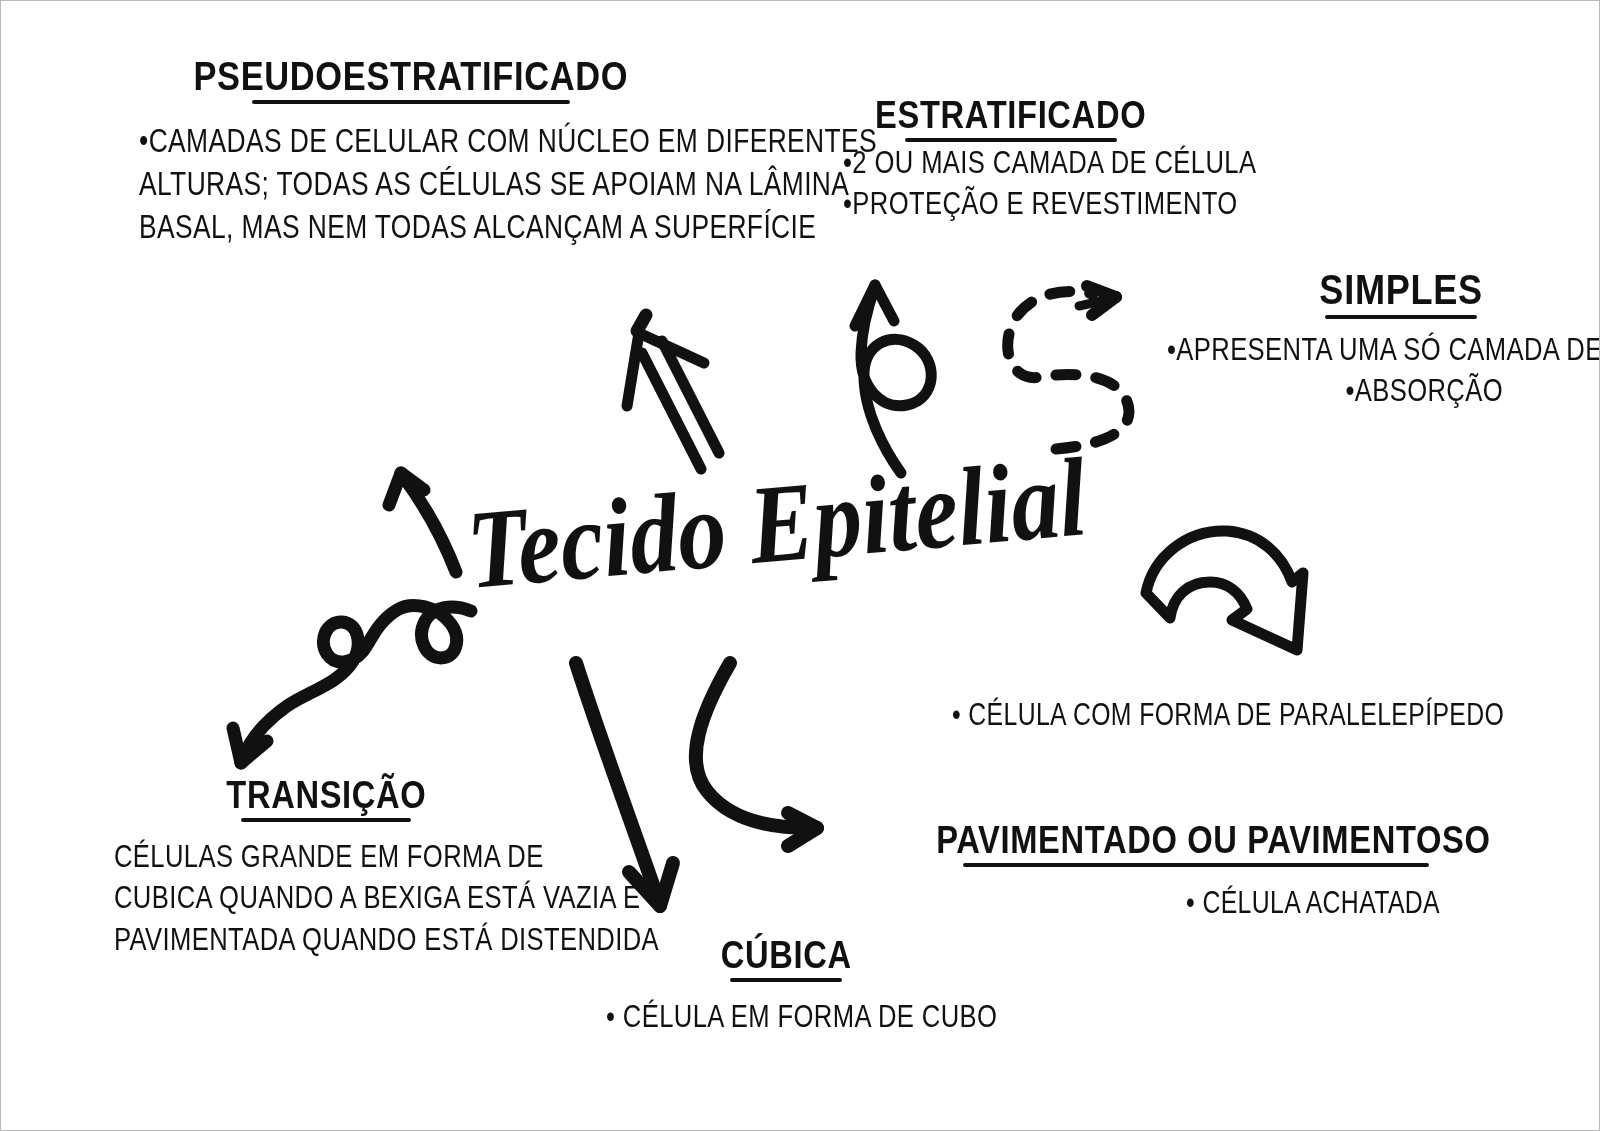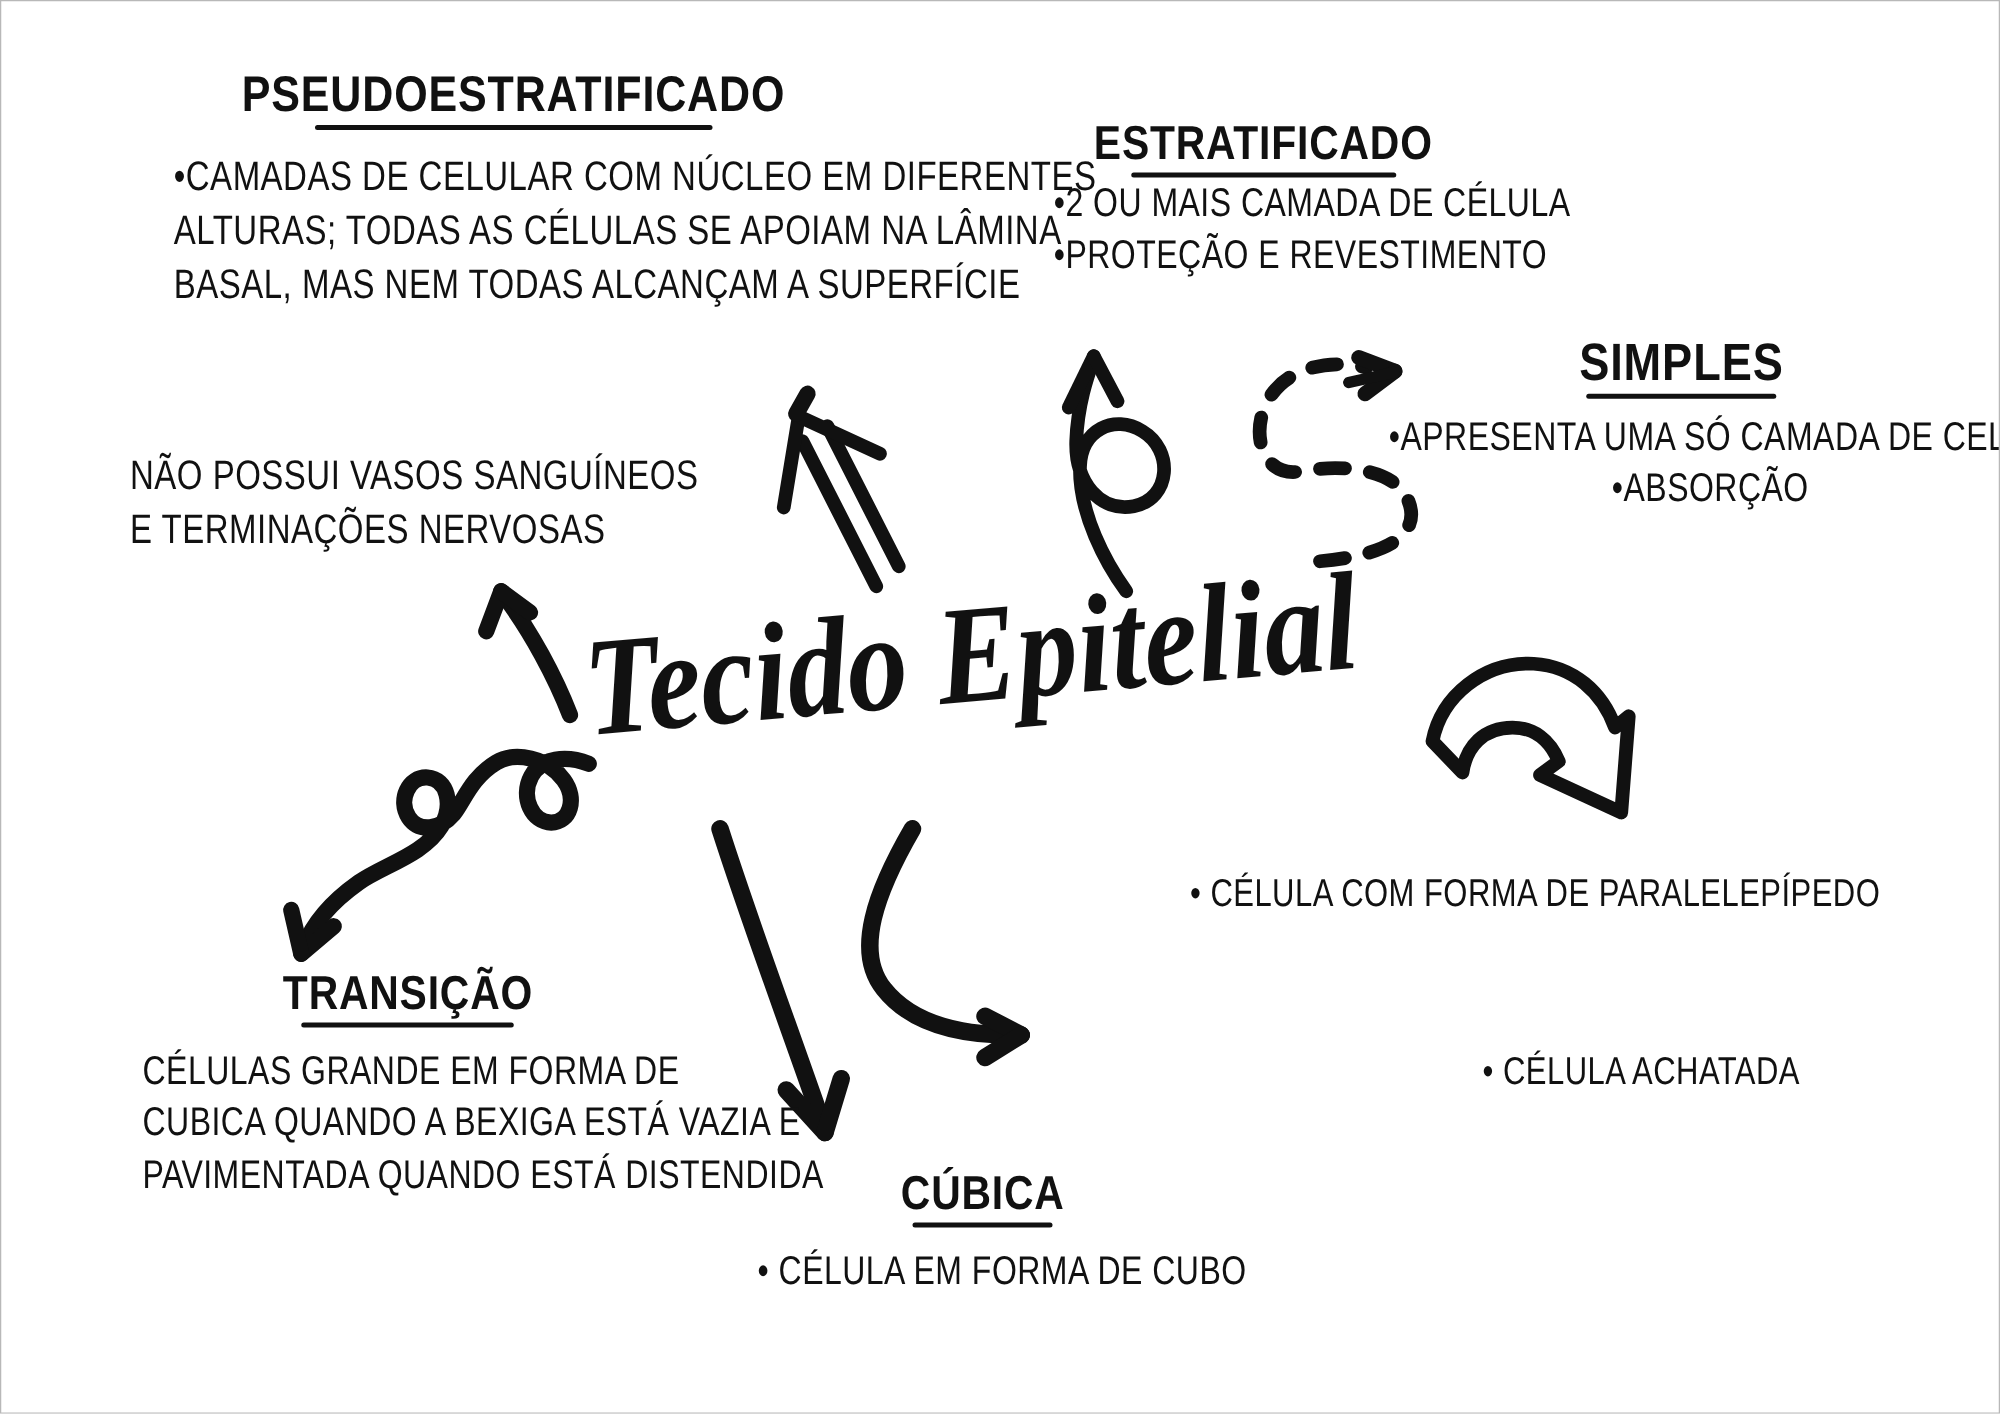--- a/index.html
+++ b/index.html
@@ -187,37 +187,31 @@
     <span class="heading-wrap">
       <span class="heading" style="font-size:38px;">ESTRATIFICADO</span>
       <span class="heading-rule" style="width:212px;"></span>
     </span>
     <div class="lines-center" style="text-align:center; ">
       <span class="body-line" style="font-size:32px;">•2 OU MAIS CAMADA DE CÉLULA</span>
       <span class="body-line" style="font-size:32px;">•PROTEÇÃO E REVESTIMENTO</span>
     </div>
   </div>
 
-  <div class="block" style="left:1004px; top:268px; width:530px;">
+  <div class="block" style="left:1060px; top:268px; width:530px;">
     <div style="text-align:center; margin-left:150px;">
       <span class="heading" style="font-size:42px;">SIMPLES</span>
       <span class="heading-rule" style="width:152px;"></span>
     </div>
     <div class="lines-right" style="text-align:right; margin-top:10px;">
       <span class="body-line" style="font-size:32px;">•APRESENTA UMA SÓ CAMADA DE CELULA</span>
       <span class="body-line" style="font-size:32px; padding-right:110px;">•ABSORÇÃO</span>
     </div>
   </div>
 
-  <div class="block" style="left:60px; top:358px; width:430px;">
-    <div class="lines-center" style="text-align:center;">
-      <span class="body-line" style="font-size:33px;">NÃO POSSUI VASOS SANGUÍNEOS</span>
-      <span class="body-line" style="font-size:33px;">E TERMINAÇÕES NERVOSAS</span>
-    </div>
-  </div>
 
   <div class="block" style="left:60px; top:775px; width:530px;">
     <span class="heading-wrap">
       <span class="heading" style="font-size:38px;">TRANSIÇÃO</span>
       <span class="heading-rule" style="width:170px;"></span>
     </span>
     <div class="lines-center" style="text-align:center; margin-top:14px;">
       <span class="body-line" style="font-size:32px;">CÉLULAS GRANDE EM FORMA DE</span>
       <span class="body-line" style="font-size:32px;">CUBICA QUANDO A BEXIGA ESTÁ VAZIA E</span>
       <span class="body-line" style="font-size:32px;">PAVIMENTADA QUANDO ESTÁ DISTENDIDA</span>
@@ -234,18 +228,22 @@
     </div>
   </div>
 
   <div class="block" style="left:890px; top:678px; width:610px;">
     <div class="lines-center" style="text-align:right; margin-top:16px;">
       <span class="body-line" style="font-size:31px;">• CÉLULA COM FORMA DE PARALELEPÍPEDO</span>
     </div>
   </div>
 
   <div class="block" style="left:890px; top:820px; width:610px;">
+    <span class="heading-wrap">
+      <span class="heading" style="font-size:38px;">PAVIMENTADO OU PAVIMENTOSO</span>
+      <span class="heading-rule" style="width:466px;"></span>
+    </span>
     <div class="lines-center" style="text-align:right; margin-top:16px;">
       <span class="body-line" style="font-size:31px;">• CÉLULA ACHATADA</span>
     </div>
   </div>
 
 </div>
 
 </body></html>

